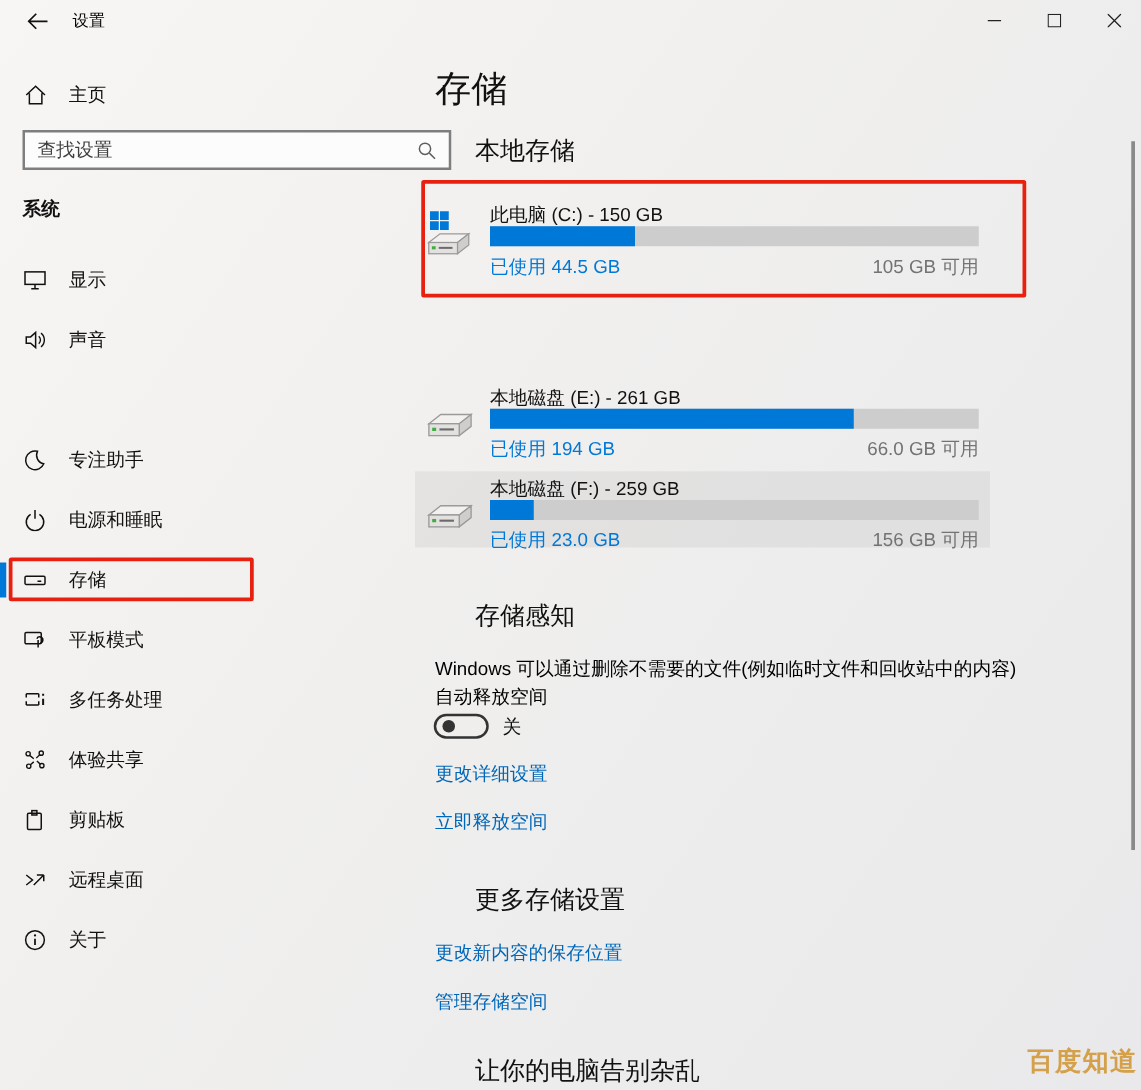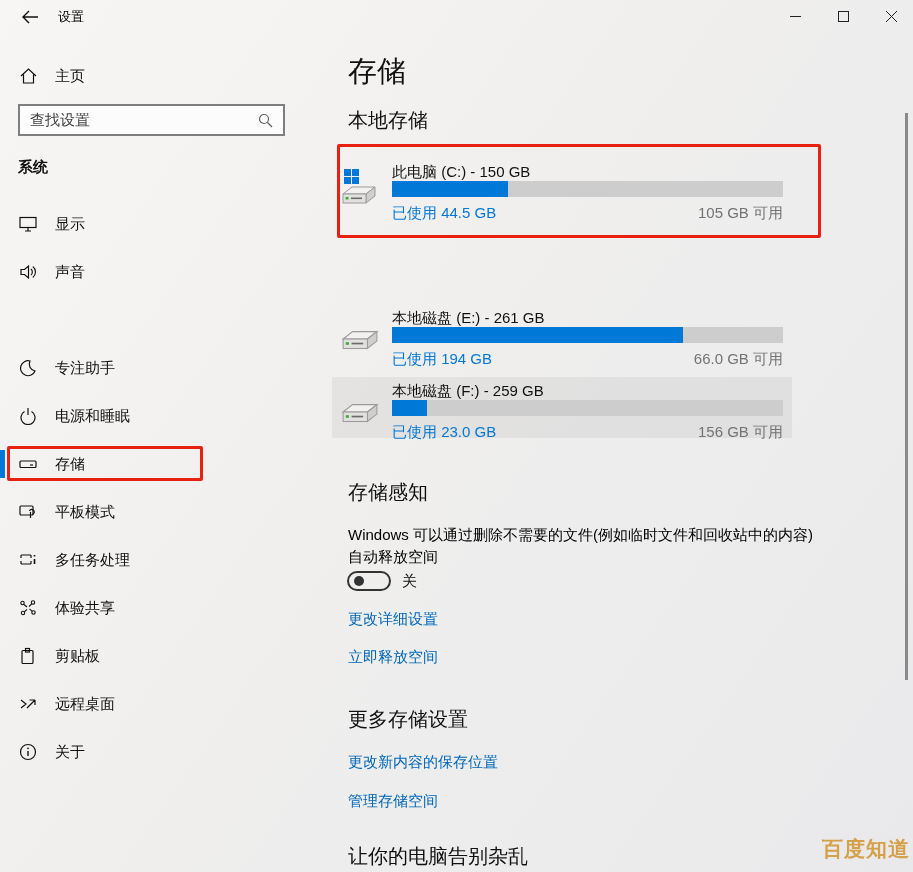--- a/index.html
+++ b/index.html
@@ -15,34 +15,34 @@
   .titlebar-title { left:58px; top:8px; font-size:13px; color:#000; }
   .back-btn { left:14px; top:4px; width:32px; height:26px; display:flex; align-items:center; justify-content:center; cursor:pointer; }
   .winctl { top:0; width:46px; height:32px; display:flex; align-items:center; justify-content:center; cursor:pointer; }
   .winctl svg { display:block; }
 
   
   .home-row { left:0; top:58px; width:320px; height:36px; display:flex; align-items:center; cursor:pointer; }
   .home-row .ico { position:absolute; left:20px; }
   .home-row .lbl { position:absolute; left:55px; font-size:15px; }
   .searchbox {
-    left:18px; top:104px; width:267px; height:32px; background:#fcfcfc;
+    left:18px; top:104px; width:343px; height:32px; background:#fcfcfc;
     border:2px solid #7e7e7e; display:flex; align-items:center; padding:0 10px;
   }
   .searchbox .ph { flex:1; font-size:15px; color:#3f3f3f; }
   .section-label { left:18px; top:158px; font-size:15px; font-weight:bold; }
   .nav-item { left:0; width:320px; height:48px; cursor:pointer; }
   .nav-item .ico { position:absolute; left:19px; top:50%; transform:translateY(-50%); width:18px; height:18px; }
   .nav-item .lbl { position:absolute; left:55px; top:50%; transform:translateY(-50%); font-size:15px; white-space:nowrap; }
   .accent-bar { left:0; top:450px; width:5px; height:28px; background:var(--accent); }
   .anno { position:absolute; border:3px solid var(--annotation); border-radius:2px; pointer-events:none; }
 
   
   .page-title { left:348px; top:52px; font-size:29px; font-weight:400; }
-  .sec-h { font-size:20px; font-weight:400; }
+  .sec-h { font-size:20px; font-weight:400;margin-left:32px; }
   .drive-row { left:341px; width:442px; height:58px; }
   .drive-row .dicon { position:absolute; left:0; top:6px; width:38px; height:36px; }
   .drive-row .dname { position:absolute; left:51px; top:0; font-size:15px; white-space:nowrap; }
   .drive-row .track { position:absolute; left:51px; top:18px; width:391px; height:16px; background:var(--bar_track); }
   .drive-row .fill { position:absolute; left:0; top:0; height:16px; background:var(--accent); }
   .drive-row .used { position:absolute; left:51px; top:41px; font-size:15px; color:var(--accent); white-space:nowrap; }
   .drive-row .free { position:absolute; left:51px; top:41px; width:391px; text-align:right; font-size:15px; color:#737373; white-space:nowrap; }
   .row-highlight { left:332px; top:377px; width:460px; height:61px; background:rgba(0,0,0,0.05); }
   .desc { font-size:15px; color:#000; white-space:nowrap; }
   .toggle { left:347px; top:571px; width:44px; height:20px; border:2px solid #333; border-radius:10px; background:transparent; cursor:pointer; }

